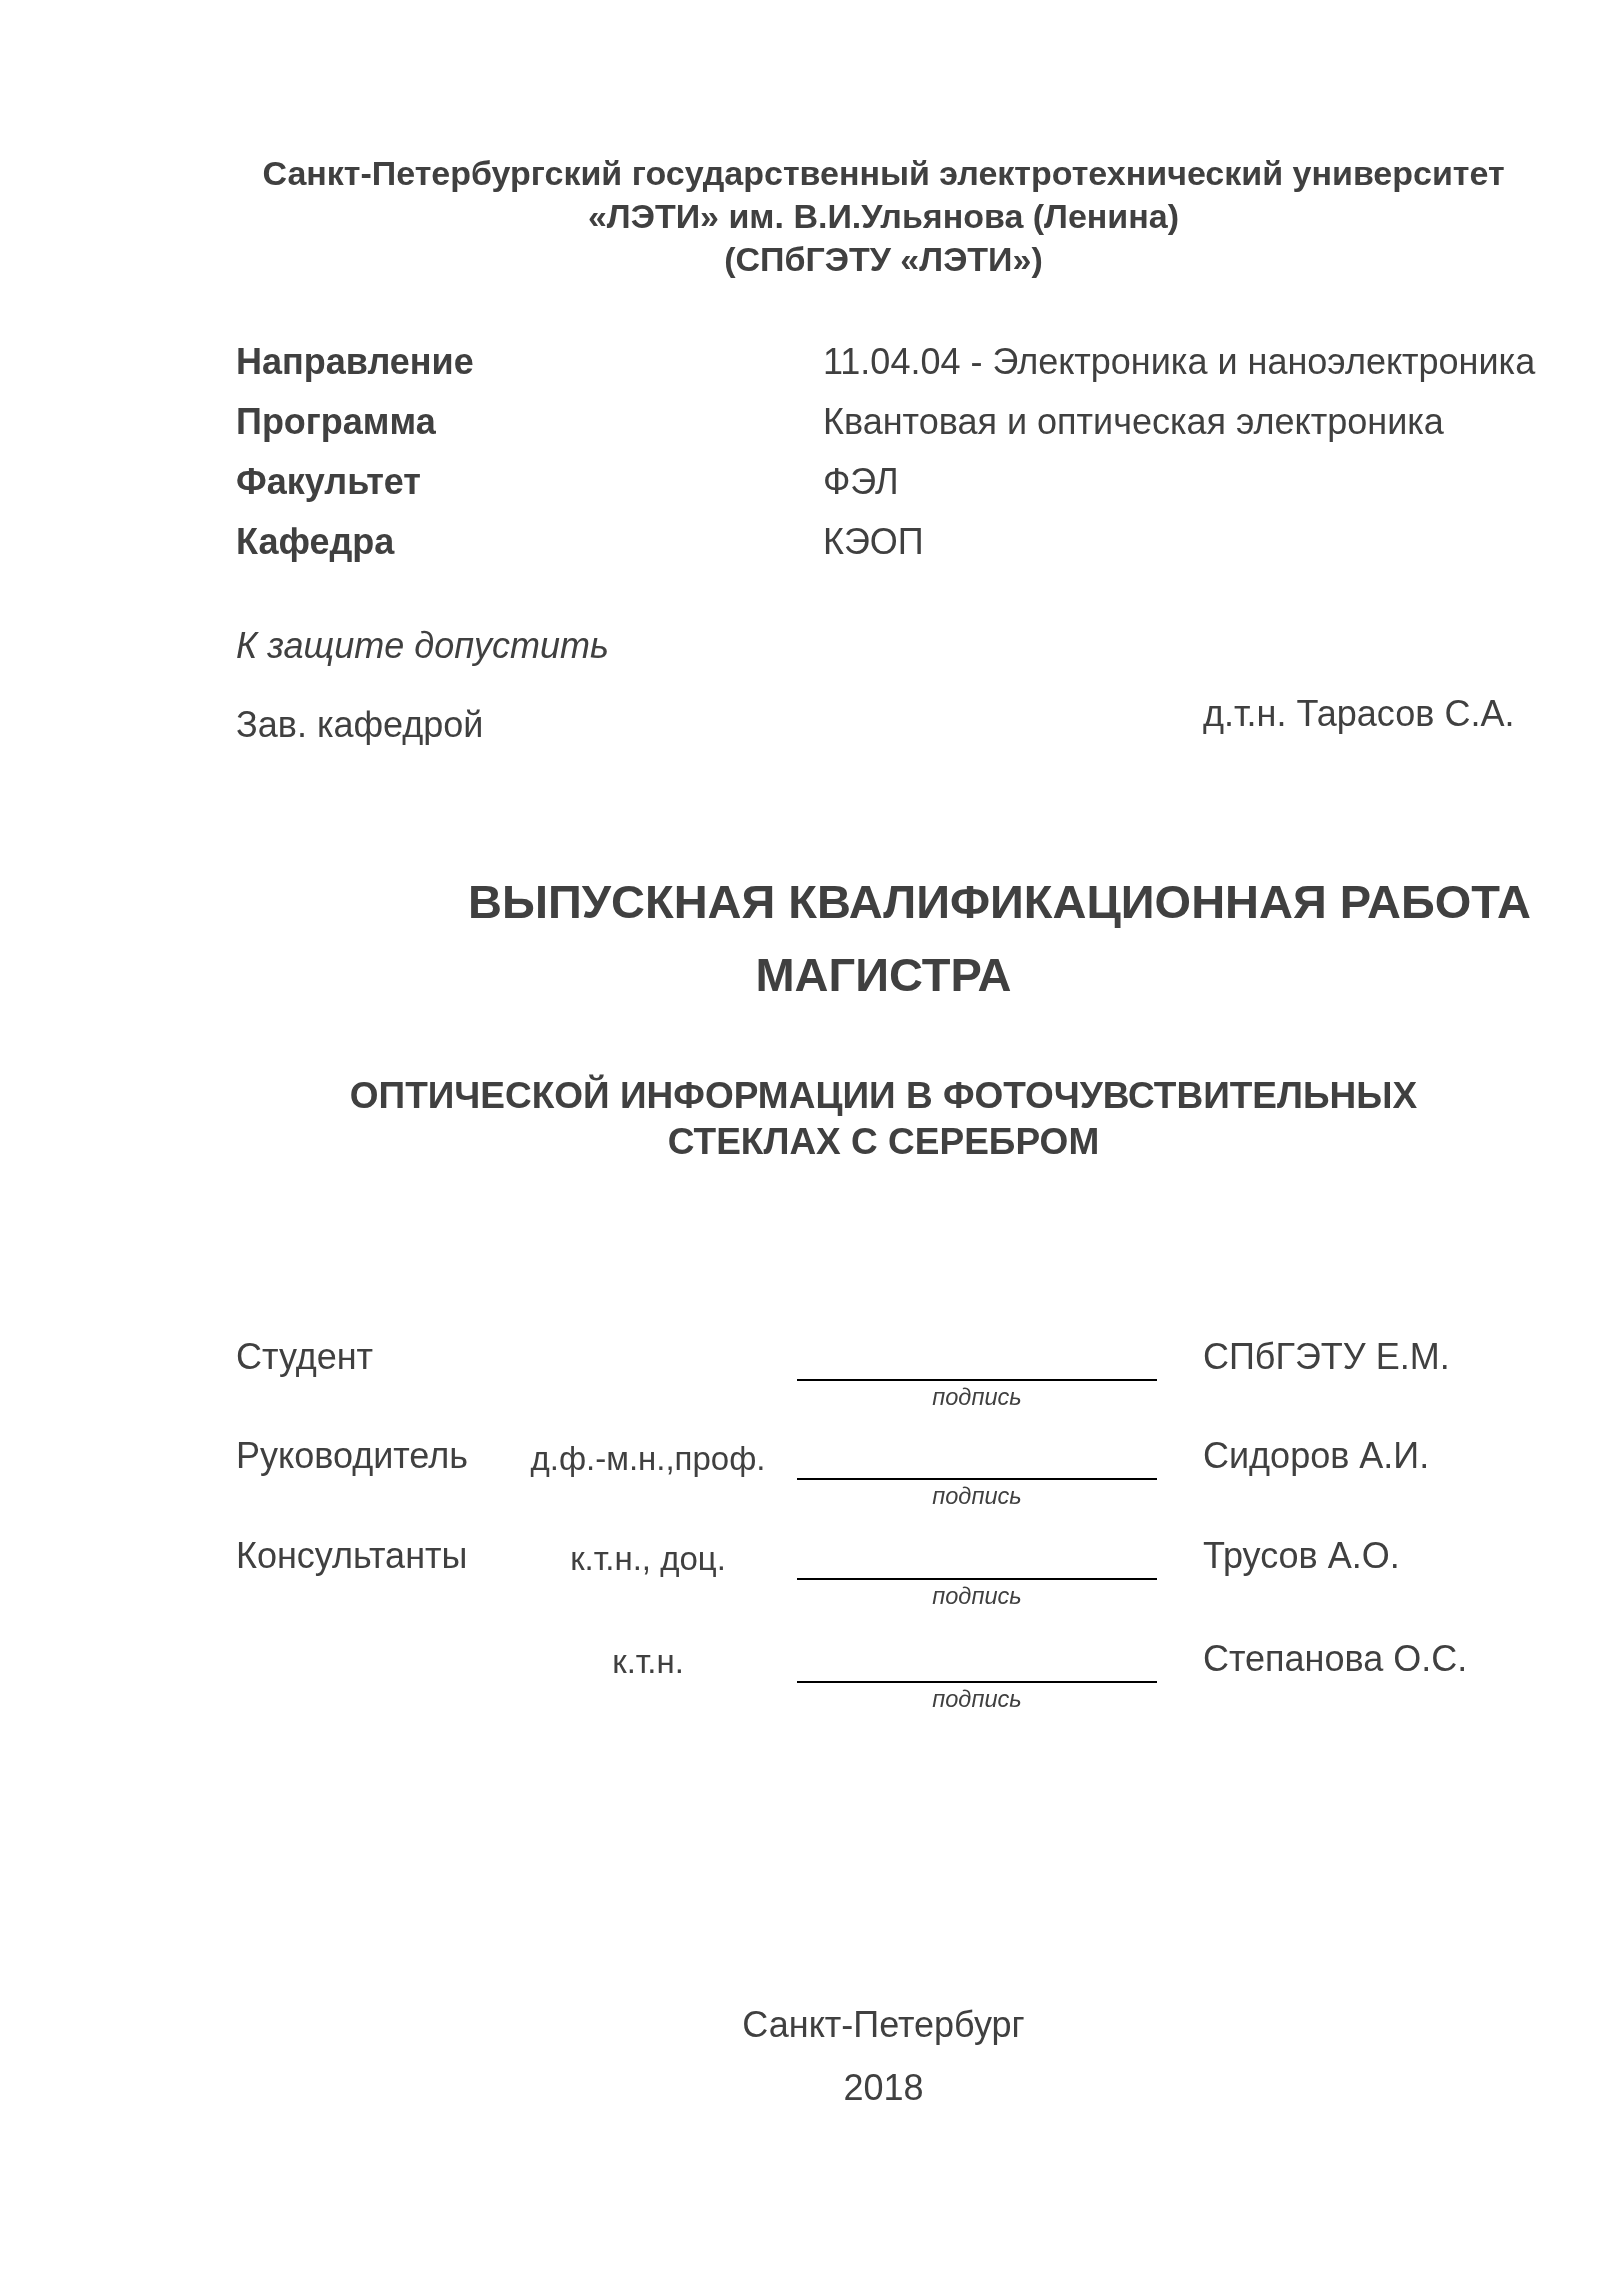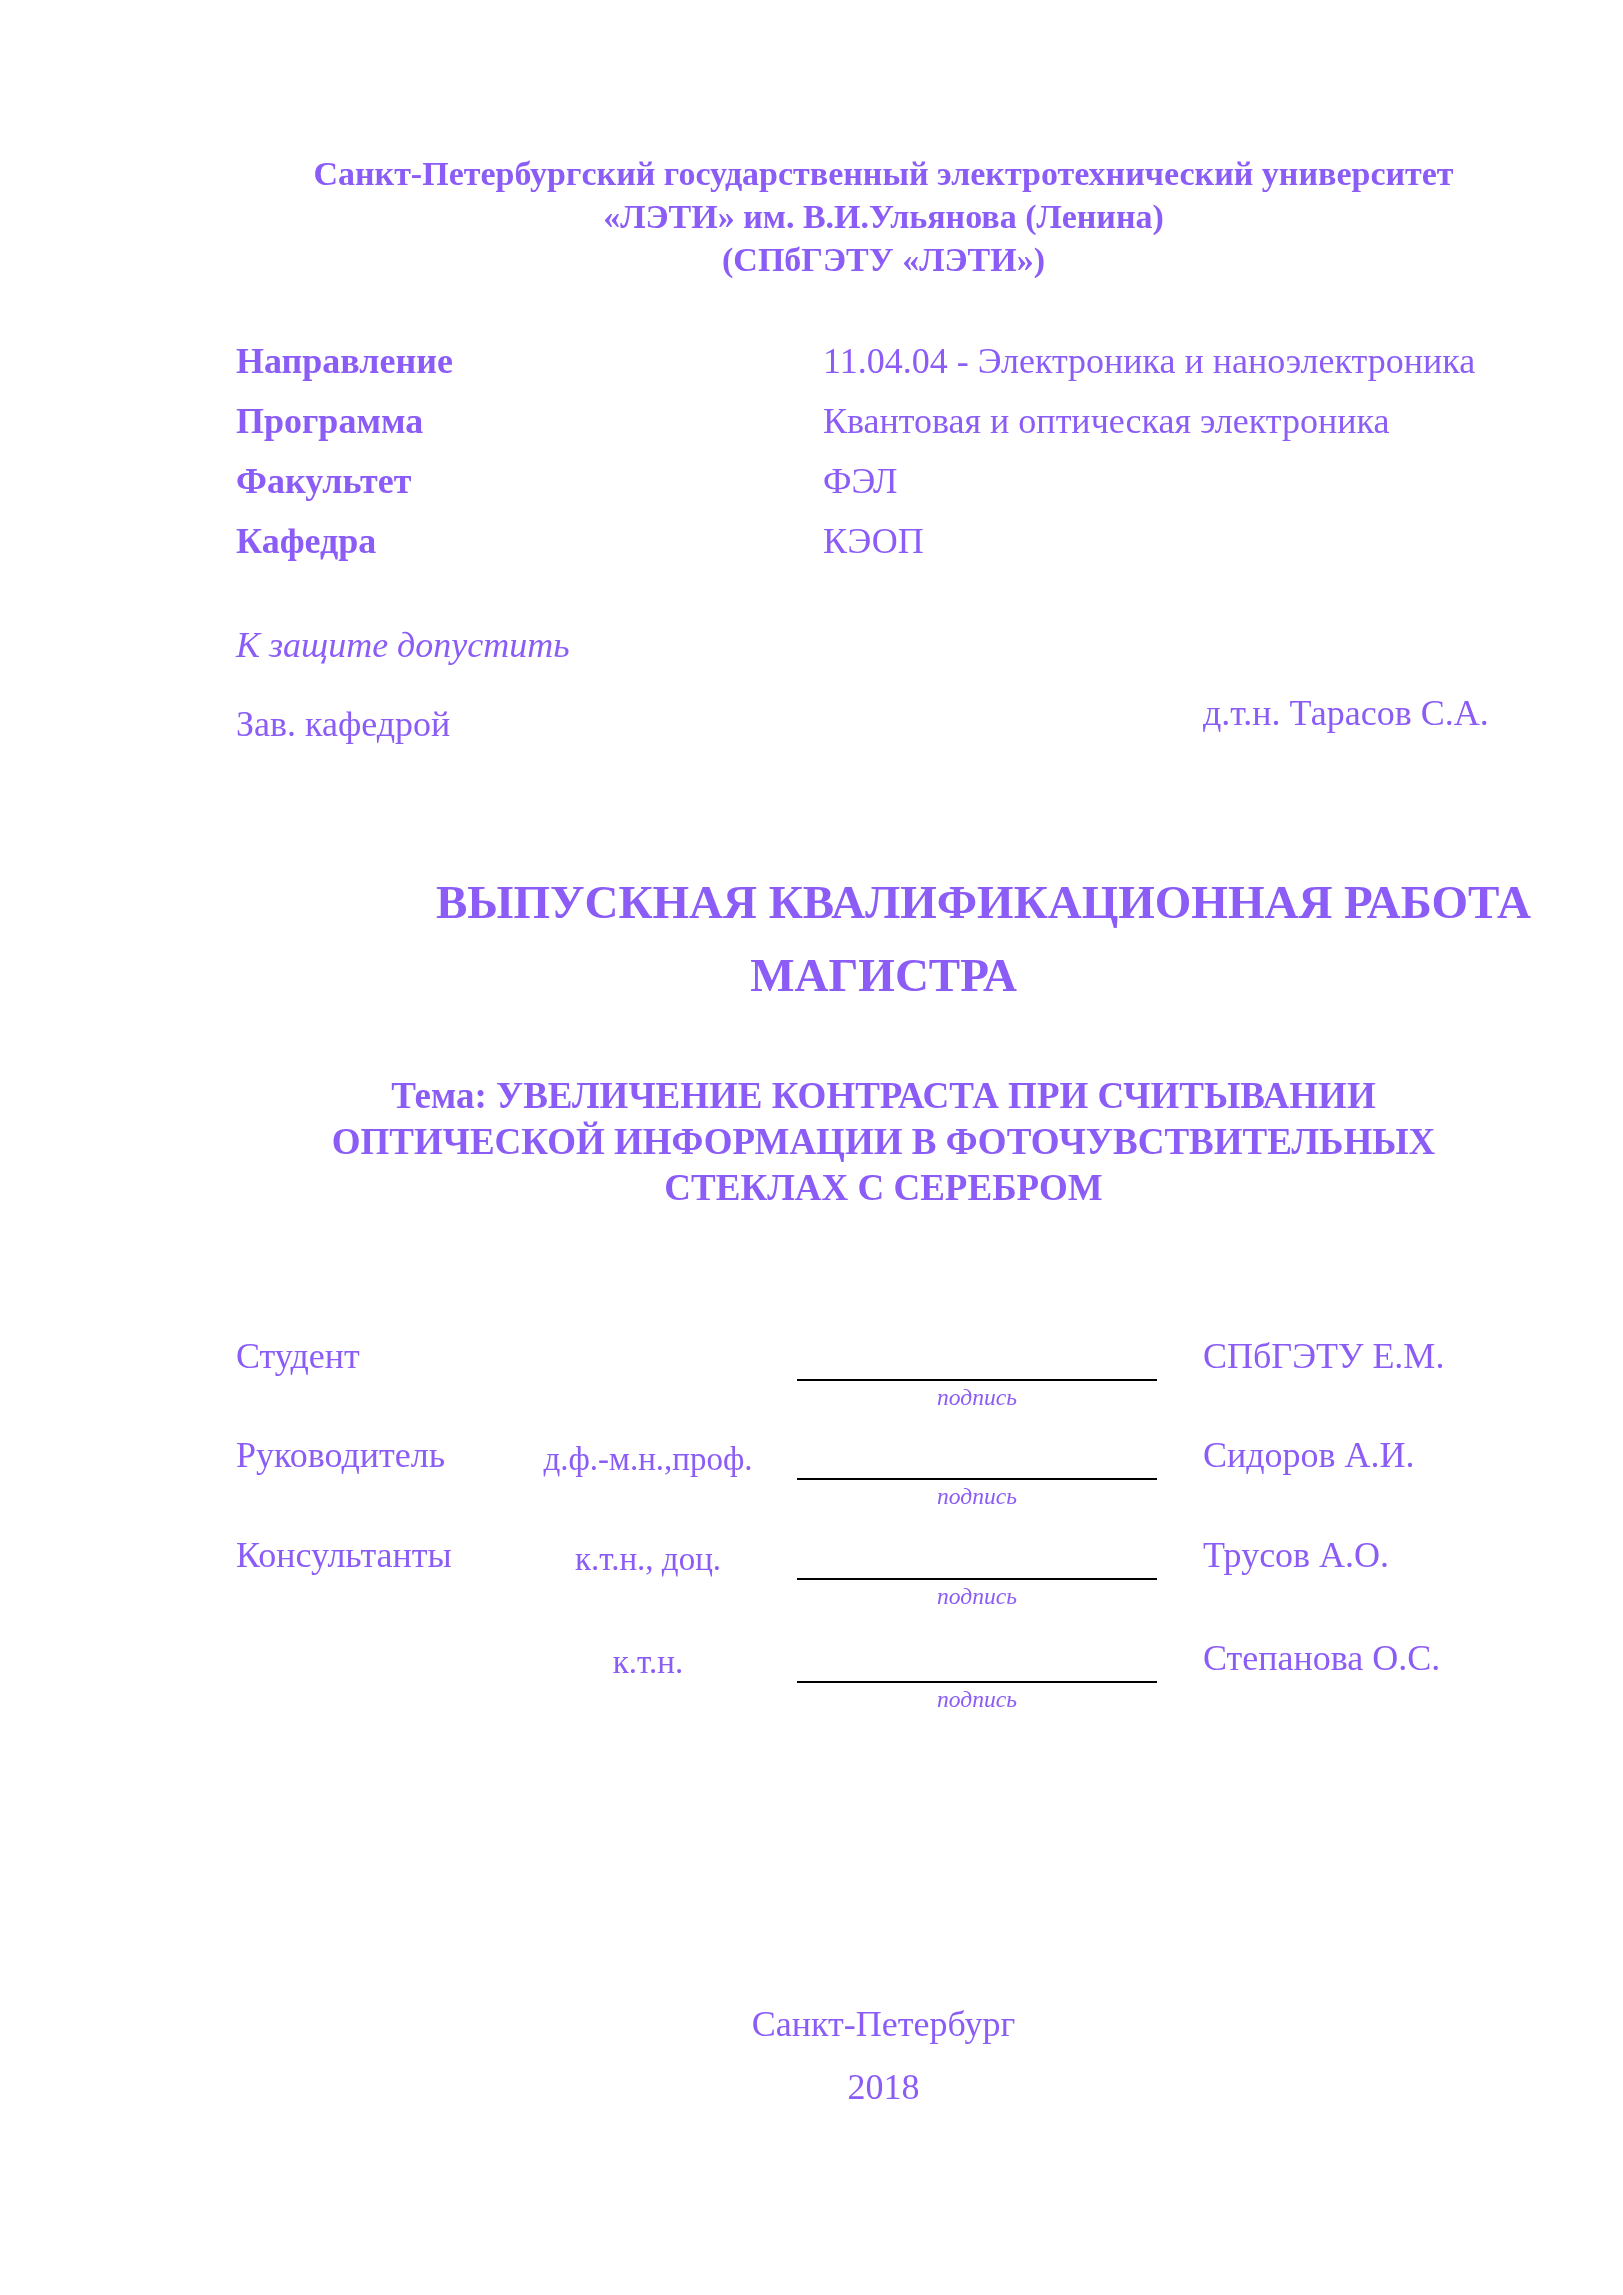--- a/index.html
+++ b/index.html
@@ -5,22 +5,22 @@
   html, body {
     margin: 0;
     padding: 0;
     background: #ffffff;
   }
   .page {
     position: relative;
     width: 1623px;
     height: 2292px;
     background: #ffffff;
-    color: #8b5cf6;
-    font-family: Liberation Serif, serif;
+    color: #404040;
+    font-family: Liberation Sans, sans-serif;
     overflow: hidden;
   }
   .abs { position: absolute; }
 
   
   .uni-header {
     left: 236px; top: 152px; width: 1295px;
     text-align: center;
     font-weight: bold;
     font-size: 34px;
@@ -141,21 +141,20 @@
   </div>
 
   <div class="abs admission-statement">К защите допустить</div>
   <div class="abs dept-head-role">Зав. кафедрой</div>
   <div class="abs dept-head-name">д.т.н. Тарасов С.А.</div>
 
   <div class="abs work-title-1">ВЫПУСКНАЯ КВАЛИФИКАЦИОННАЯ РАБОТА</div>
   <div class="abs work-title-2">МАГИСТРА</div>
 
   <div class="abs topic">
-    <div>Тема: УВЕЛИЧЕНИЕ КОНТРАСТА ПРИ СЧИТЫВАНИИ</div>
     <div>ОПТИЧЕСКОЙ ИНФОРМАЦИИ В ФОТОЧУВСТВИТЕЛЬНЫХ</div>
     <div>СТЕКЛАХ С СЕРЕБРОМ</div>
   </div>
 
   <div class="abs sig-row sig-row-1">
     <span class="sig-role">Студент</span>
     <span class="sig-degree"></span>
     <span class="sig-line"></span>
     <span class="sig-caption">подпись</span>
     <span class="sig-name">СПбГЭТУ Е.М.</span>

